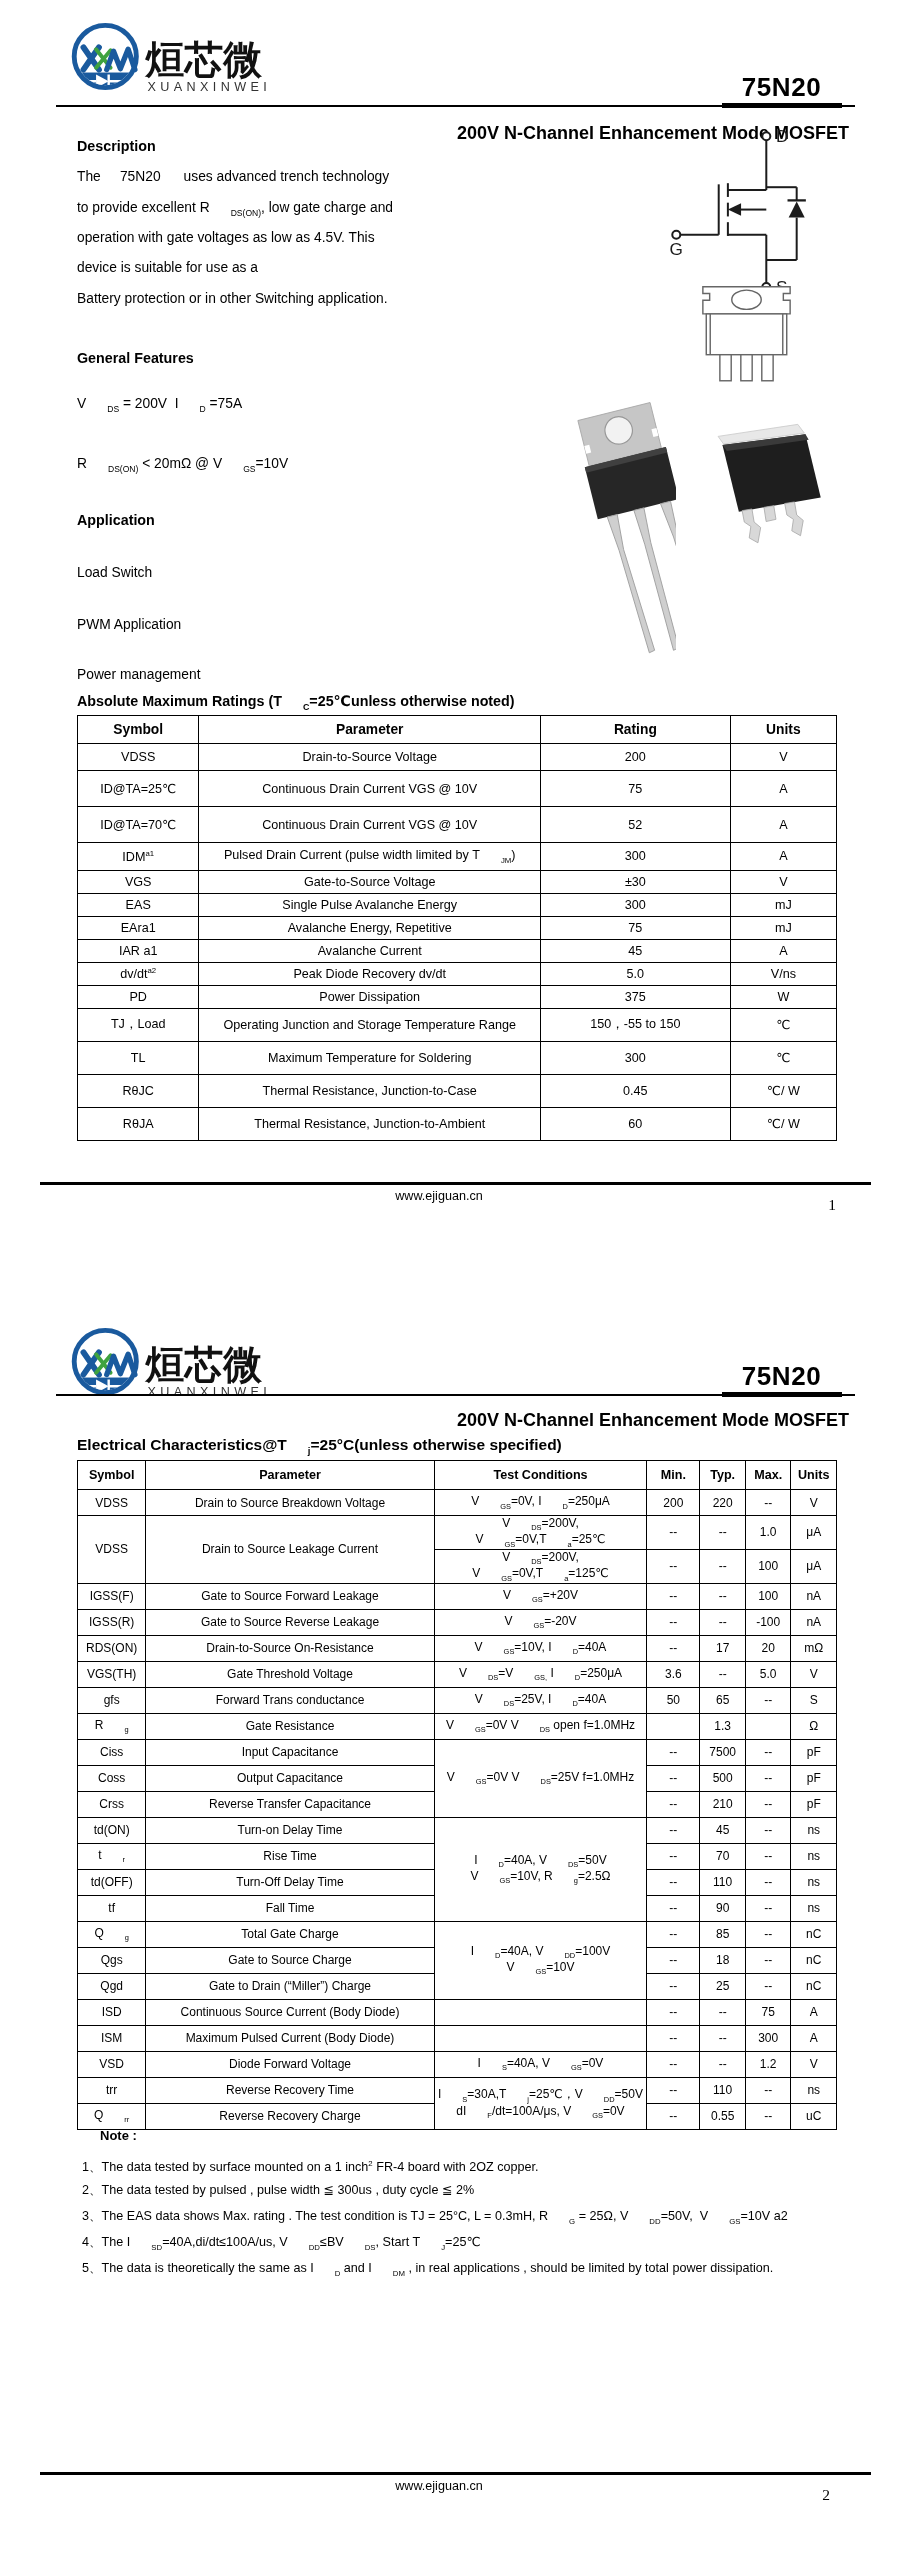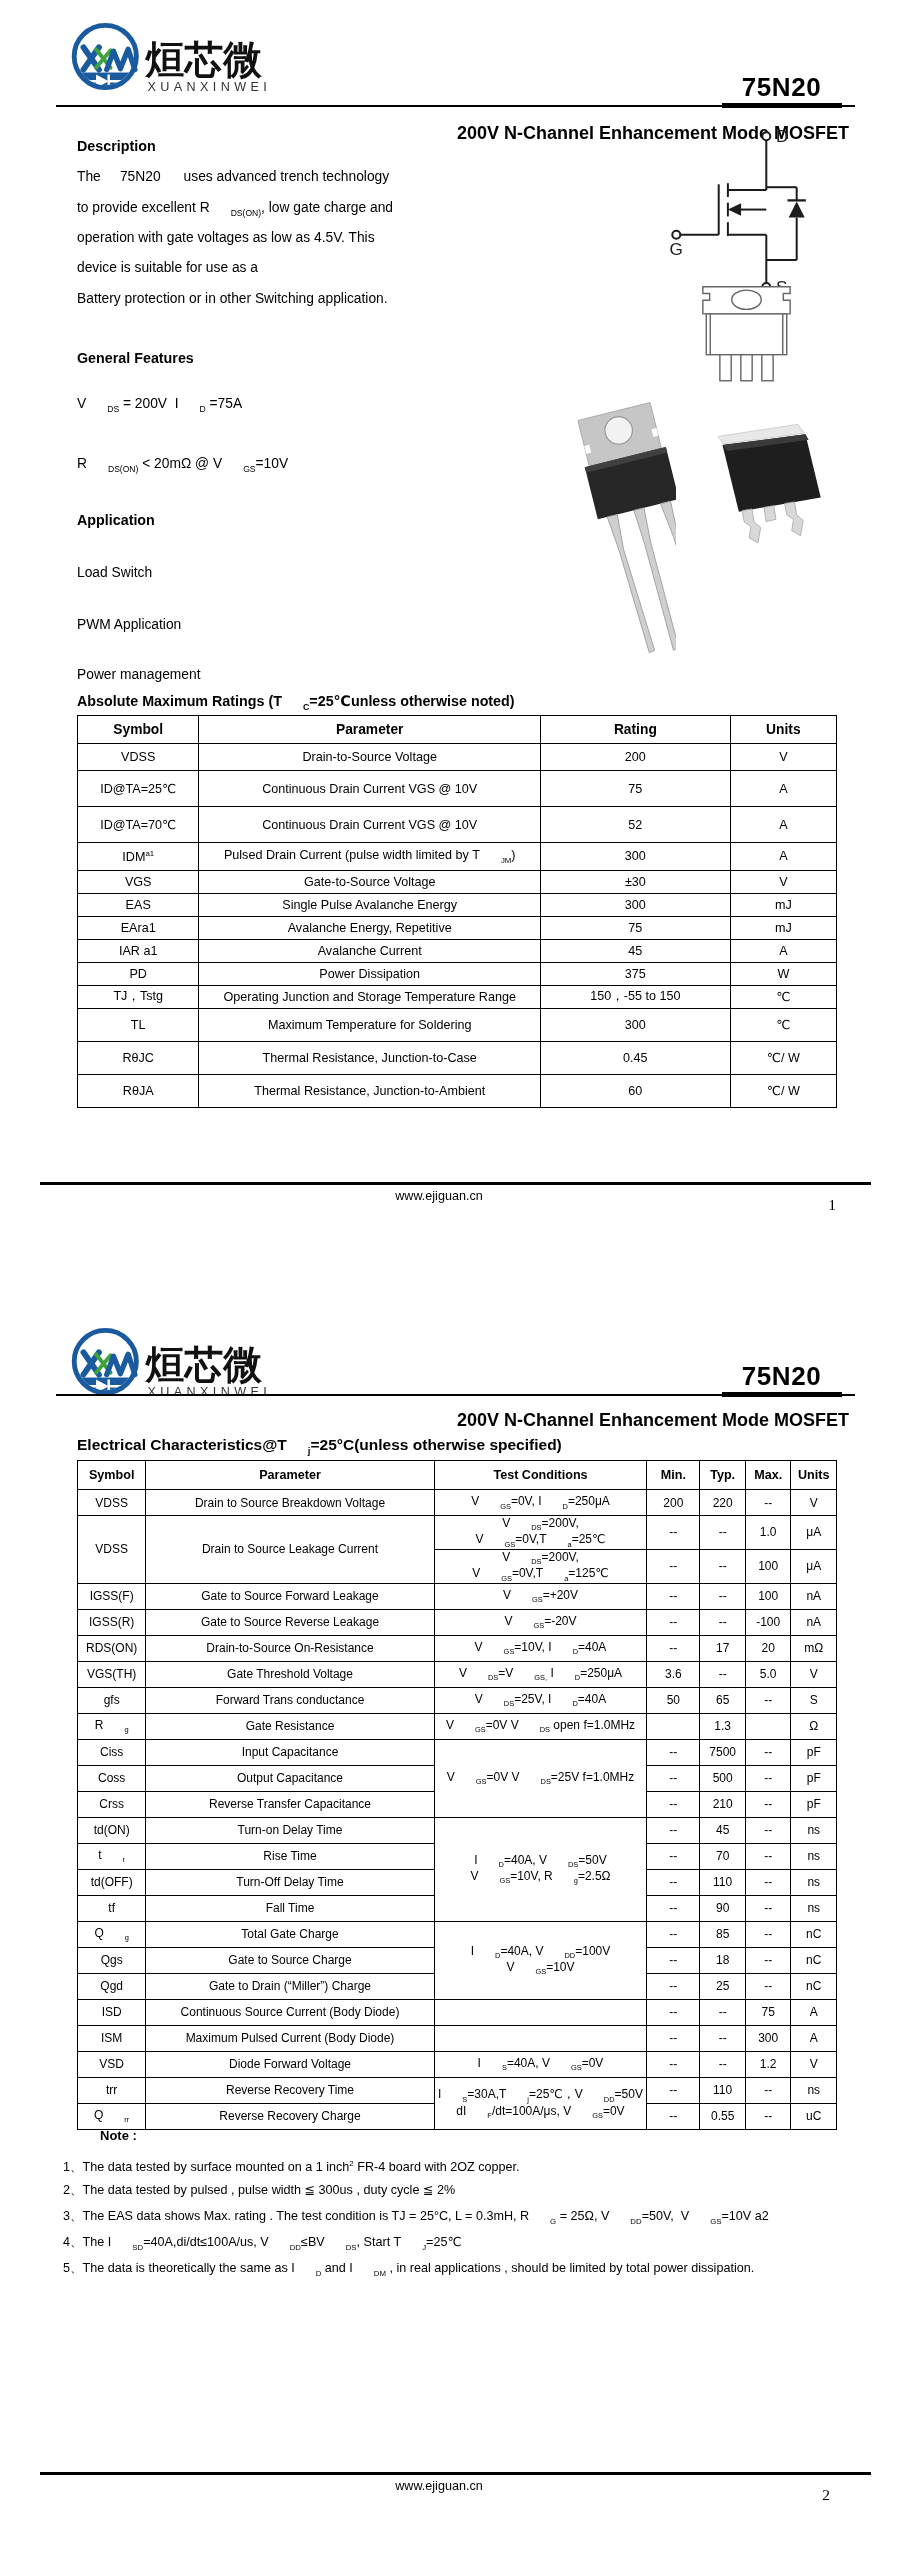--- a/index.html
+++ b/index.html
@@ -213,27 +213,33 @@
           <td>75</td>
           <td>mJ</td>
         </tr>
         <tr>
           <td>IAR a1</td>
           <td>Avalanche Current</td>
           <td>45</td>
           <td>A</td>
         </tr>
         <tr>
+          <td>dv/dt<sup>a2</sup></td>
+          <td>Peak Diode Recovery dv/dt</td>
+          <td>5.0</td>
+          <td>V/ns</td>
+        </tr>
+        <tr>
           <td>PD</td>
           <td>Power Dissipation</td>
           <td>375</td>
           <td>W</td>
         </tr>
         <tr>
-          <td>TJ，Tstg</td>
+          <td>TJ，Load</td>
           <td>Operating Junction and Storage Temperature Range</td>
           <td>150，-55 to 150</td>
           <td>℃</td>
         </tr>
         <tr>
           <td>TL</td>
           <td>Maximum Temperature for Soldering</td>
           <td>300</td>
           <td>℃</td>
         </tr>
@@ -514,21 +520,21 @@
           <td>Reverse Recovery Charge</td>
           <td>--</td>
           <td>0.55</td>
           <td>--</td>
           <td>uC</td>
         </tr>
       </tbody>
   </table>
 
   <div class="ap note-head" style="left:77px;top:840px;">Note :</div>
-  <div class="ap" style="left:63px;top:863px;width:769px;">
+  <div class="ap" style="left:82px;top:863px;width:769px;">
       <div class="note-line">1、The data tested by surface mounted on a 1 inch<sup>2</sup> FR-4 board with 2OZ copper.</div>
       <div class="note-line">2、The data tested by pulsed , pulse width ≦ 300us , duty cycle ≦ 2%</div>
       <div class="note-line">3、The EAS data shows Max. rating . The test condition is TJ = 25°C, L = 0.3mH, R<sub>G</sub> = 25Ω, V<sub>DD</sub>=50V,  V<sub>GS</sub>=10V a2</div>
       <div class="note-line">4、The I<sub>SD</sub>=40A,di/dt≤100A/us, V<sub>DD</sub>≤BV<sub>DS</sub>, Start T<sub>J</sub>=25℃</div>
       <div class="note-line">5、The data is theoretically the same as I<sub>D</sub> and I<sub>DM</sub> , in real applications , should be limited by total power dissipation.</div>
     </div>
 
   <div class="ap rule" style="left:40px;top:1184px;width:831px;height:2.9px;"></div>
   <div class="ap footer-url" style="left:0;top:1191px;">www.ejiguan.cn</div>
   <div class="ap page-num" style="left:809px;top:1198px;">2</div>

